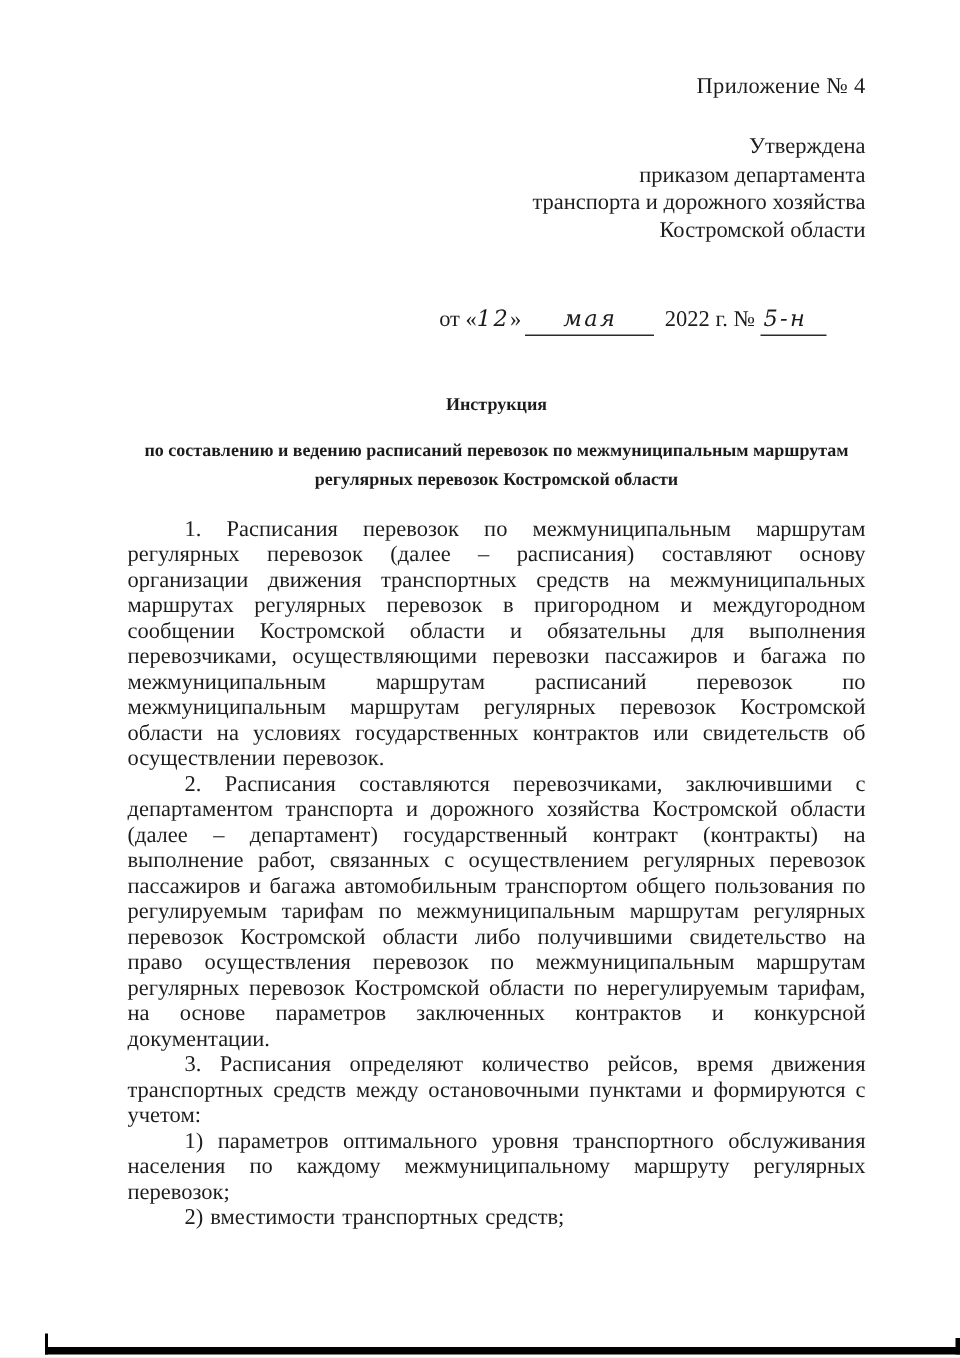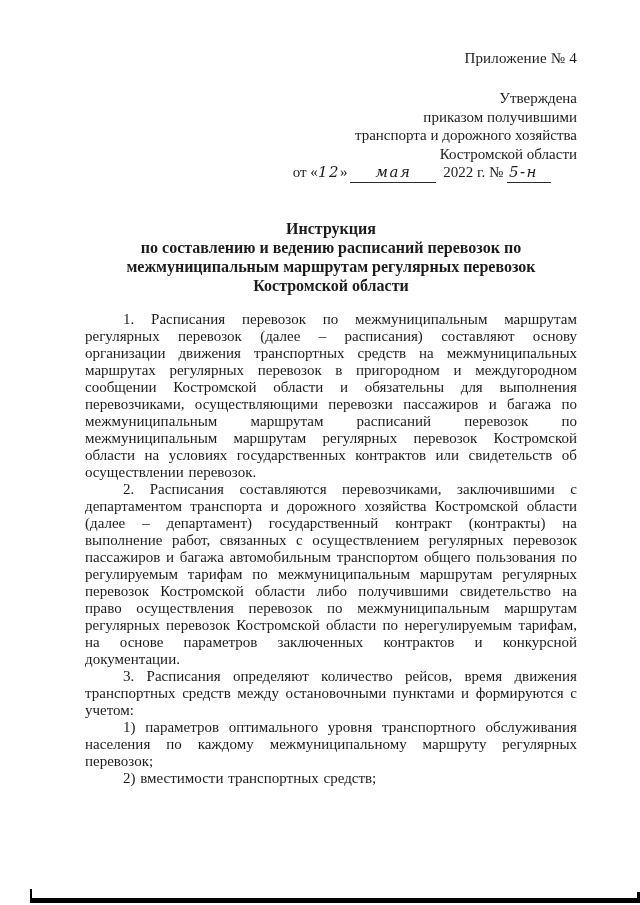--- a/index.html
+++ b/index.html
@@ -43,30 +43,31 @@
     border-bottom: 1px solid #2a2a2a;
     text-align: center;
     margin: 0 3px;
   }
   .blank-num {
     display: inline-block;
     min-width: 44px;
     border-bottom: 1px solid #2a2a2a;
     text-align: left;
     padding-left: 2px;
+    margin-top: 40px;
   }
 
   .title {
     margin-top: 36px;
     text-align: center;
     font-weight: bold;
-    font-size: 16px;
+    font-size: 12px;
     line-height: 19px;
   }
-  .title .title-rest { margin-top: 0; }
+  .title .title-rest { margin-top: 12px; }
 
   .body {
     margin-top: 16px;
     line-height: 17px;
     font-family: Liberation Serif, serif;
   }
   .body p {
     text-align: justify;
     text-indent: 38px;
     word-spacing: 1px;
@@ -95,21 +96,21 @@
 </head>
 <body>
 
 <div class="page">
   <div class="content">
 
     <div class="appendix">Приложение № 4</div>
 
     <div class="approval">
       <div>Утверждена</div>
-      <div>приказом получившими</div>
+      <div>приказом департамента</div>
       <div>транспорта и дорожного хозяйства</div>
       <div>Костромской области</div>
       <div class="date-line"><span>от «</span><span class="hand">12</span><span>»</span><span class="blank-month"><span class="hand">мая</span></span> <span>2022 г. №</span> <span class="blank-num"><span class="hand">5-н</span></span></div>
     </div>
 
     <div class="title">
       <div>Инструкция</div>
       <div class="title-rest">по составлению и ведению расписаний перевозок по межмуниципальным маршрутам регулярных перевозок Костромской области</div>
     </div>
 

